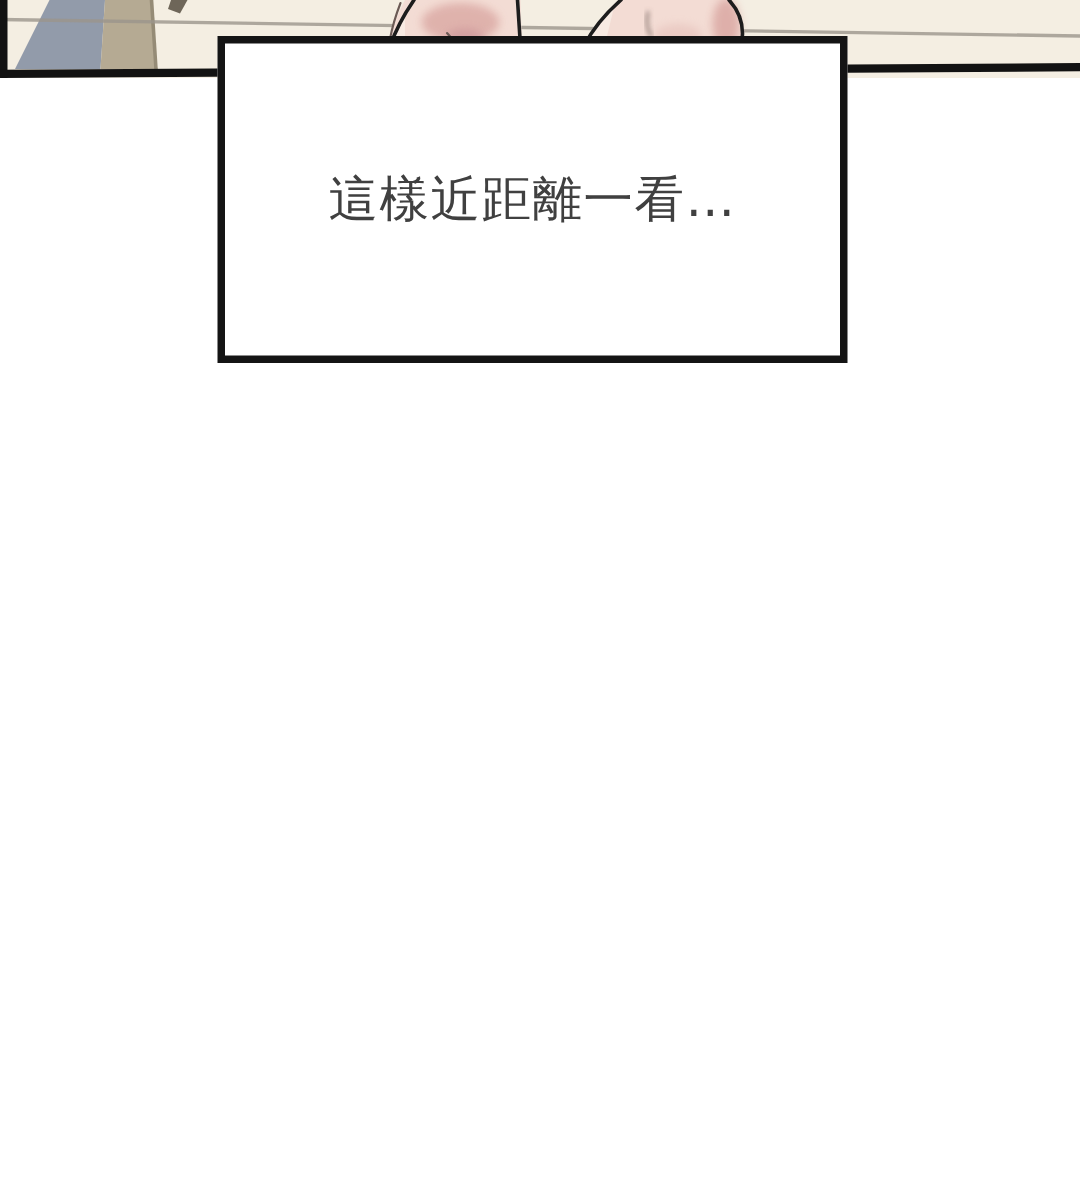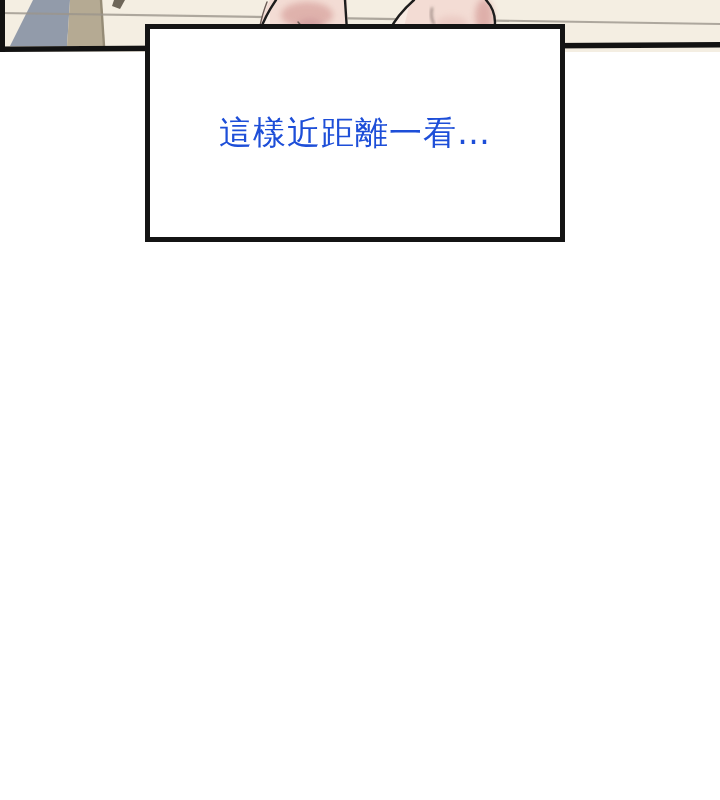--- a/index.html
+++ b/index.html
@@ -32,21 +32,21 @@
     box-sizing: border-box;
     background: #ffffff;
     border: 5px solid #141414;
     display: flex;
     align-items: center;
     justify-content: center;
   }
   .caption-text {
     font-size: 33px;
     letter-spacing: 1px;
-    color: #1d4ed8;
+    color: #404040;
     white-space: nowrap;
     font-family: "DejaVu Sans", "Liberation Sans", sans-serif;
   }
   .outline { fill: none; stroke: #1d1d1d; stroke-width: 2.4; stroke-linecap: round; }
   .thin-line { fill: none; stroke: #6b5a55; stroke-width: 1.4; stroke-linecap: round; }
 </style>
 </head>
 <body>
 
 <div class="page">

